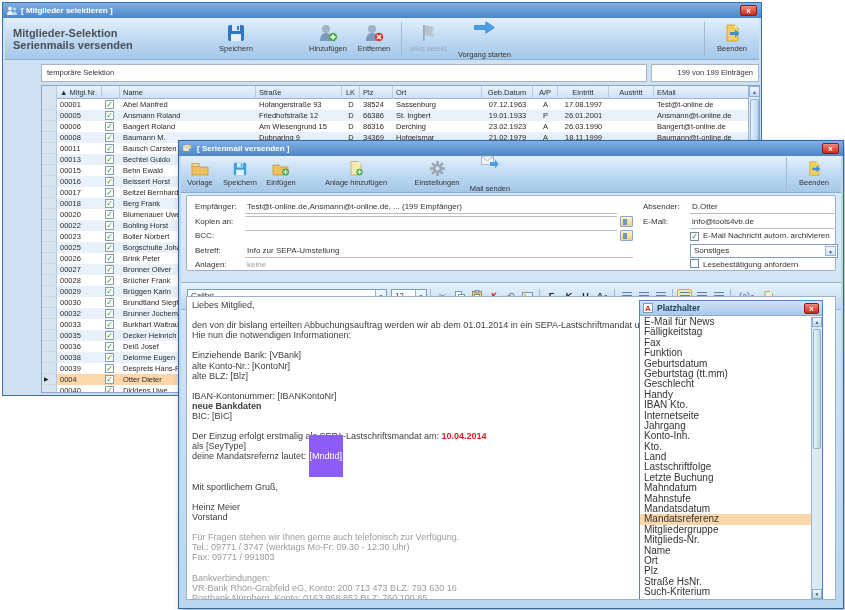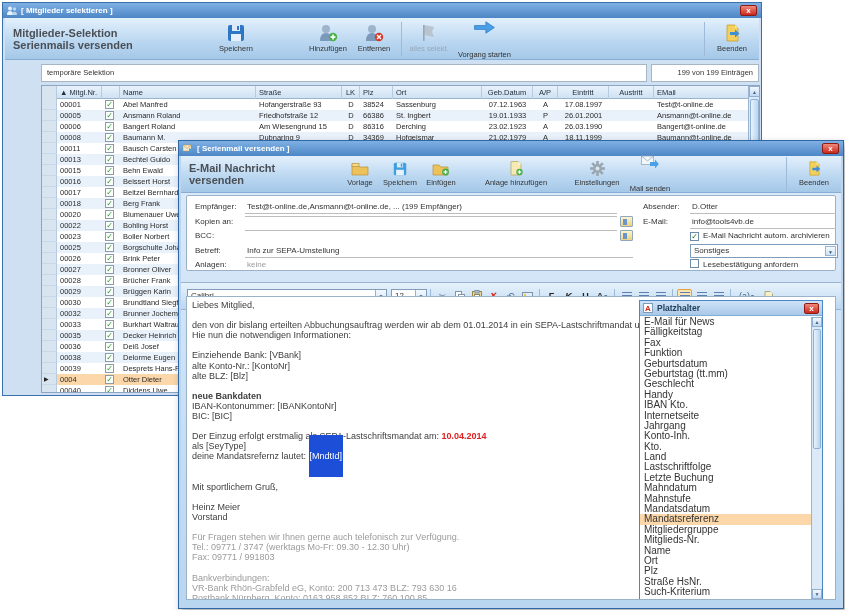--- a/index.html
+++ b/index.html
@@ -107,21 +107,21 @@
     background:repeating-linear-gradient(#5a7fb0 0 1px,transparent 1px 3px); }
   .fico.active { border:1px solid #e0a23c; background:#fbe3b2; border-radius:2px; }
   .fsep { width:1px; height:14px; background:#9dbbd9; margin:0 3px; }
 
   .bodyarea { position:absolute; left:5px; right:5px; top:140px; bottom:5px;
     background:#fff; border:1px solid #9ab1c8; overflow:hidden; }
   .bodytext { position:absolute; left:5px; top:3px; width:455px;
     font-size:9px; line-height:10.1px; color:#404040; white-space:nowrap; }
   .bl-b { font-weight:bold; }
   .bl-r { color:#e02020; font-weight:bold; }
-  .bl-s { background:#1d4ed8; color:#fff; padding:16px 1px; }
+  .bl-s { background:#8b5cf6; color:#fff; padding:16px 1px; }
   .bl-g { color:#9b9b9b; }
 
   .phpanel { position:absolute; right:12px; top:3px; width:184px; height:300px;
     border:1px solid #4d86c6; background:#fff; }
   .phhead { height:15px; background:linear-gradient(#cfe3f7,#a9c8e9);
     border-bottom:1px solid #86aed4; display:flex; align-items:center; padding:0 3px;
     font-size:8.5px; font-weight:bold; color:#1d3molt least0; color:#21405e; }
   .phA { width:10px; height:10px; background:#fff; border:1px solid #7f9db9; color:#d42a1c;
     font-size:8px; font-weight:bold; line-height:9px; text-align:center; margin-right:4px; }
   .phclose { margin-left:auto; width:15px; height:11px; border-radius:2px;
@@ -654,24 +654,20 @@
         <rect x="0" y="1" width="8" height="6" fill="#f4e9c8" stroke="#b89a4a" stroke-width="0.5"></rect>
         <path d="M0 1 L4 4.5 L8 1" stroke="#b89a4a" stroke-width="0.6" fill="none"></path>
         <path d="M6 4 L10 6.5 L6 9 Z" fill="#4aa0e8"></path>
       </svg>
       <span>[ Serienmail versenden ]</span>
       <span class="closebtn">x</span>
     </div>
 
     <div class="inner">
       <div id="emailToolbar">
-        <div class="appTitle" style="width:160px;">
-          <div>E-Mail Nachricht</div>
-          <div>versenden</div>
-        </div>
         <div class="tbtn" style="min-width:38px;">
           <svg width="18" height="14" viewBox="0 0 18 14">
             <path d="M1 3 L7 3 L9 5 L17 5 L17 13 L1 13 Z" fill="#eec25a" stroke="#b8913a" stroke-width="0.7"></path>
             <rect x="1" y="1.5" width="7" height="3" fill="#f6d98c" stroke="#b8913a" stroke-width="0.7"></rect>
           </svg>
           <span>Vorlage</span>
         </div>
         <div class="tbtn" style="min-width:42px;">
           <svg width="16" height="14" viewBox="0 0 20 18">
             <rect x="2" y="1" width="16" height="16" rx="2" fill="#3e9fe0"></rect>
@@ -855,22 +851,22 @@
         <div class="bodytext" id="bodyText">
             <div><span>Liebes Mitglied,</span></div>
             <div>&nbsp;</div>
             <div><span>den von dir bislang erteilten Abbuchungsauftrag werden wir ab dem 01.01.2014 in ein SEPA-Lastschriftmandat umstellen.</span></div>
             <div><span>Hie nun die notwendigen Informationen:</span></div>
             <div>&nbsp;</div>
             <div><span>Einziehende Bank: [VBank]</span></div>
             <div><span>alte Konto-Nr.: [KontoNr]</span></div>
             <div><span>alte BLZ: [Blz]</span></div>
             <div>&nbsp;</div>
+            <div><span>IBAN-Kontonummer: [IBANKontoNr]</span></div>
             <div><span class="bl-b">neue Bankdaten</span></div>
-            <div><span>IBAN-Kontonummer: [IBANKontoNr]</span></div>
             <div><span>BIC: [BIC]</span></div>
             <div>&nbsp;</div>
             <div><span>Der Einzug erfolgt erstmalig als SEPA-Lastschriftsmandat am: </span><span class="bl-r">10.04.2014</span></div>
             <div><span>als [SeyType]</span></div>
             <div><span>deine Mandatsrefernz lautet: </span><span class="bl-s">[MndtId]</span></div>
             <div>&nbsp;</div>
             <div>&nbsp;</div>
             <div><span>Mit sportlichem Gruß,</span></div>
             <div>&nbsp;</div>
             <div><span>Heinz Meier</span></div>

